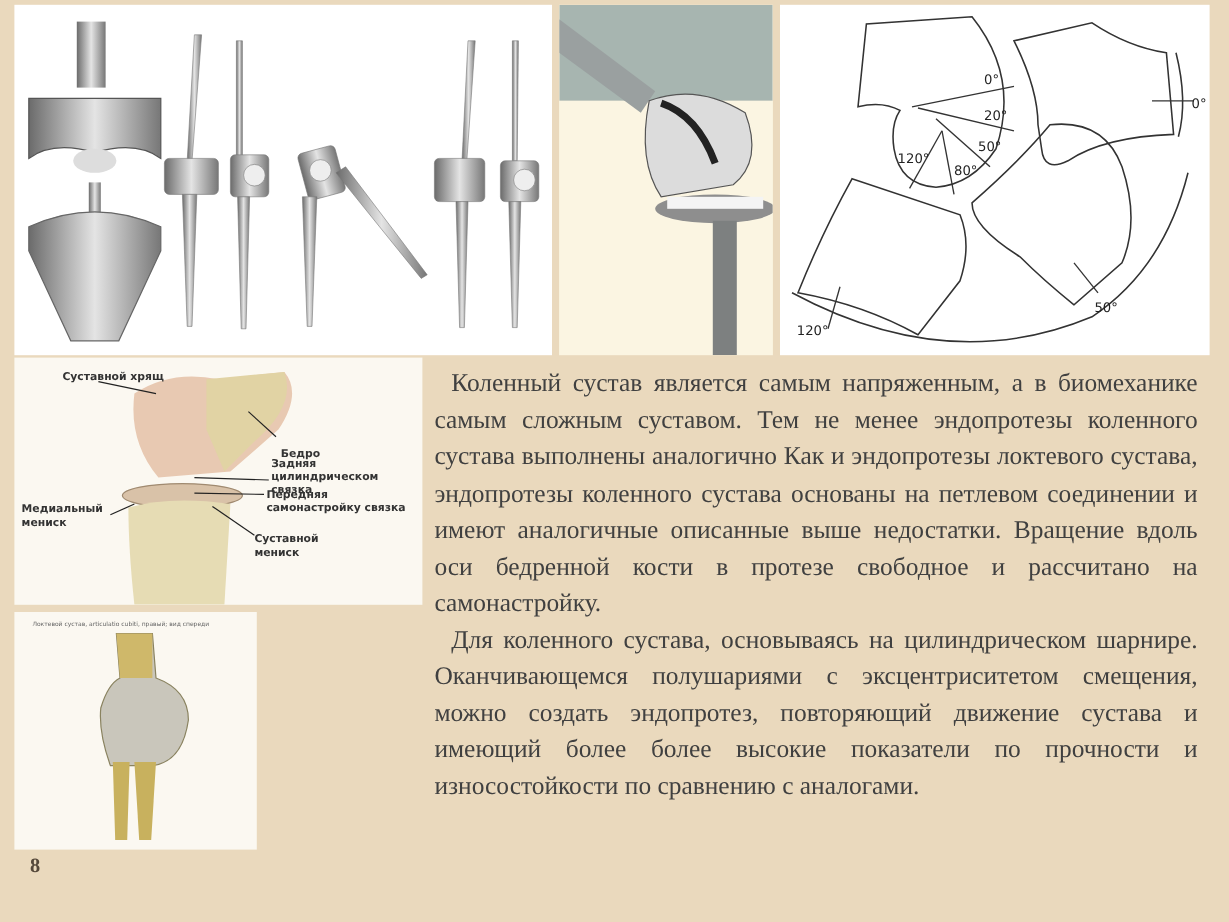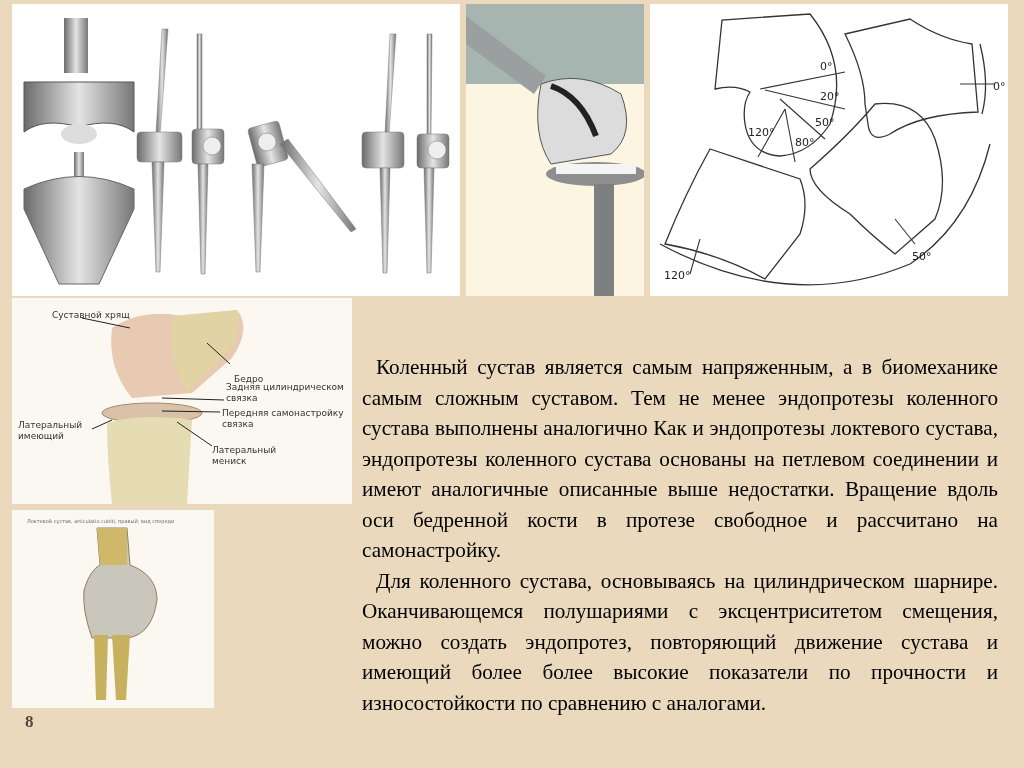--- a/index.html
+++ b/index.html
@@ -3,24 +3,24 @@
 <meta charset="utf-8">
 <style>
   html, body { margin:0; padding:0; }
   body { width:1024px; height:768px; background:#ead9bd; position:relative; overflow:hidden; font-family:"Liberation Serif", serif; }
   .panel { position:absolute; background:#fff; overflow:hidden; }
   #img-prosthesis { left:12px; top:4px; width:448px; height:292px; }
   #img-hinge { left:466px; top:4px; width:178px; height:292px; background:#fbf5e2; }
   #img-diagram { left:650px; top:4px; width:358px; height:292px; background:#fff; }
   #img-knee { left:12px; top:298px; width:340px; height:206px; background:#fbf8f1; }
   #img-elbow { left:12px; top:510px; width:202px; height:198px; background:#fbf8f1; }
-  .body-text { position:absolute; left:362px; top:304px; width:636px; font-size:21.2px; line-height:30.5px; color:#000000; text-align:justify;margin-top:48px; }
+  .body-text { position:absolute; left:362px; top:304px; width:636px; font-size:21.2px; line-height:30.5px; color:#404040; text-align:justify; }
   .body-text p { margin:0; text-indent:14px; }
   .page-num { position:absolute; left:25px; top:712px; font-size:17px; font-weight:bold; color:#55483a; font-family:"Liberation Serif", serif; }
-  .lbl { position:absolute; font-family:"DejaVu Sans", sans-serif; font-weight:normal; font-size:9px; color:#333; line-height:11px; }
+  .lbl { position:absolute; font-family:"DejaVu Sans", sans-serif; font-weight:bold; font-size:9px; color:#333; line-height:11px; }
   .tiny { position:absolute; font-family:"DejaVu Sans", sans-serif; font-size:5px; color:#666; }
   .deg { font-family:"DejaVu Sans", sans-serif; font-size:11px; fill:#222; }
 </style>
 </head>
 <body>
 
 <div class="panel" id="img-prosthesis">
   <svg width="448" height="292" viewBox="0 0 448 292">
     <defs>
       <linearGradient id="metal" x1="0" x2="1">
@@ -113,22 +113,22 @@
     <line x1="195" y1="45" x2="218" y2="66" stroke="#222"></line>
     <line x1="150" y1="100" x2="212" y2="102" stroke="#222"></line>
     <line x1="150" y1="113" x2="208" y2="114" stroke="#222"></line>
     <line x1="80" y1="131" x2="100" y2="122" stroke="#222"></line>
     <line x1="165" y1="124" x2="200" y2="148" stroke="#222"></line>
   </svg>
   <div class="lbl" style="left:40px;top:12px;text-align:center">Суставной хрящ</div>
   <div class="lbl" style="left:222px;top:76px">Бедро</div>
   <div class="lbl" style="left:214px;top:84px;width:125px">Задняя цилиндрическом связка</div>
   <div class="lbl" style="left:210px;top:110px;width:125px">Передняя самонастройку связка</div>
-  <div class="lbl" style="left:6px;top:122px;width:80px">Латеральный имеющий</div>
-  <div class="lbl" style="left:200px;top:147px;width:80px">Латеральный мениск</div>
+  <div class="lbl" style="left:6px;top:122px;width:80px">Медиальный мениск</div>
+  <div class="lbl" style="left:200px;top:147px;width:80px">Суставной мениск</div>
 </div>
 
 <div class="panel" id="img-elbow">
   <div class="tiny" style="left:15px;top:8px;white-space:nowrap">Локтевой сустав, articulatio cubiti, правый; вид спереди</div>
   <svg width="202" height="198" viewBox="0 0 202 198">
     <path d="M85 18 L115 18 L118 55 Q145 65 145 90 Q140 125 115 128 L80 128 Q70 100 72 80 Q78 60 88 55z" fill="#c9c6bb" stroke="#8a8360"></path>
     <path d="M85 18 L115 18 L115 55 L88 55z" fill="#cfb86a"></path>
     <path d="M82 125 L96 125 L94 190 L84 190z" fill="#c8b15e"></path>
     <path d="M100 125 L118 125 L114 190 L104 190z" fill="#c8b15e"></path>
   </svg>

